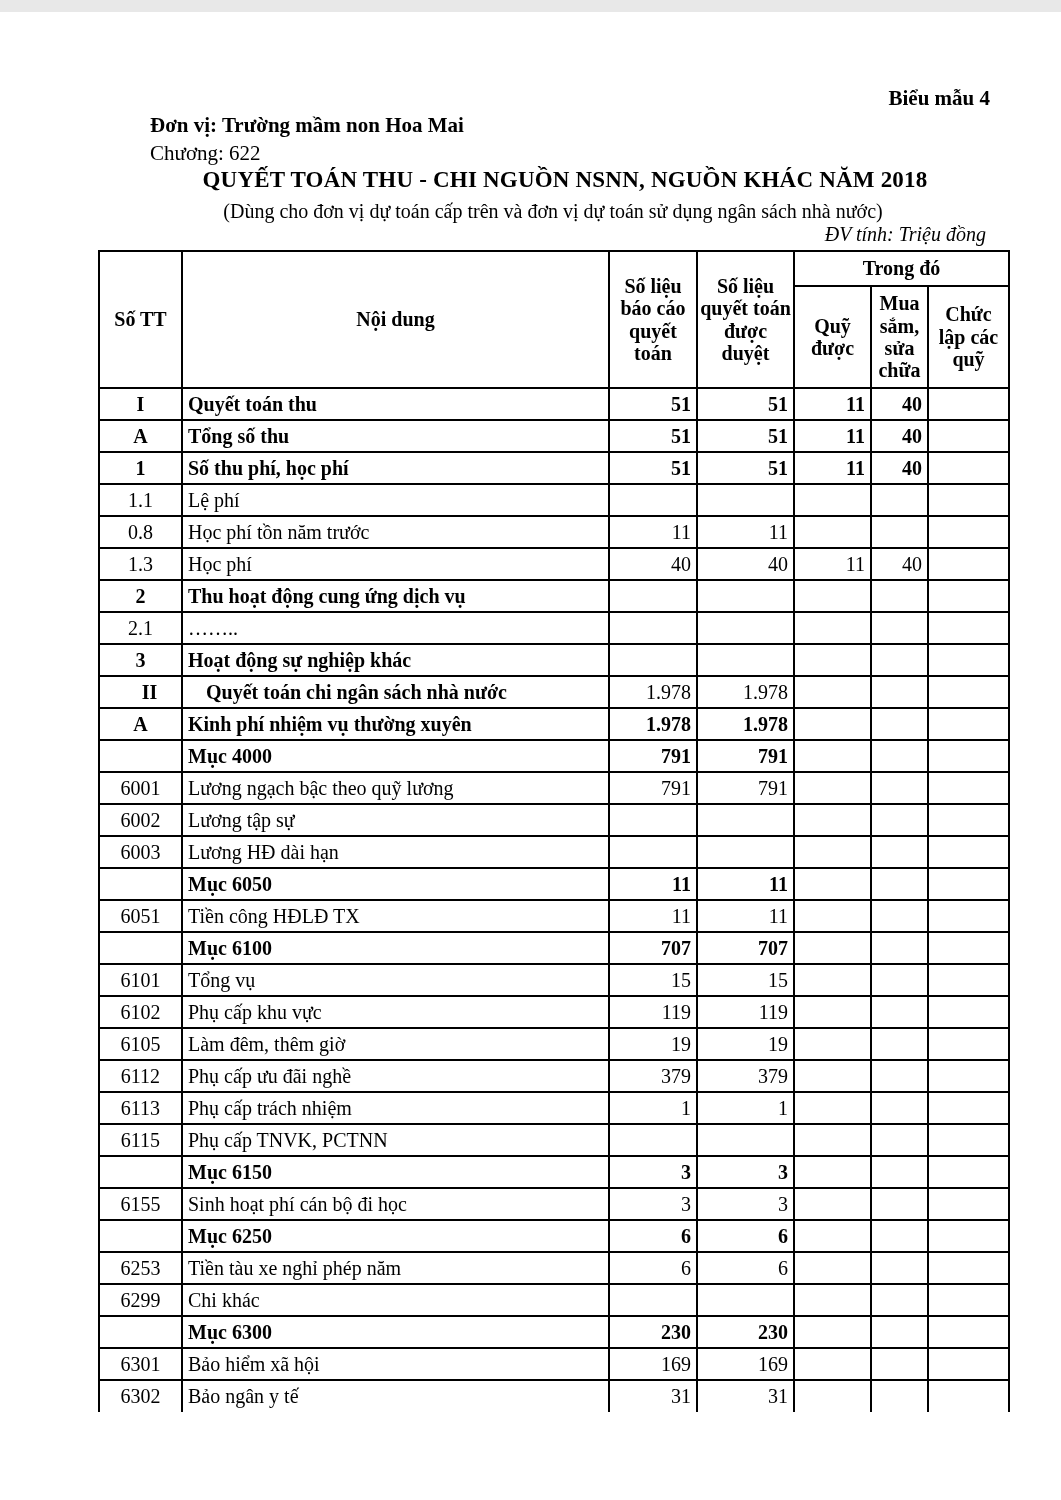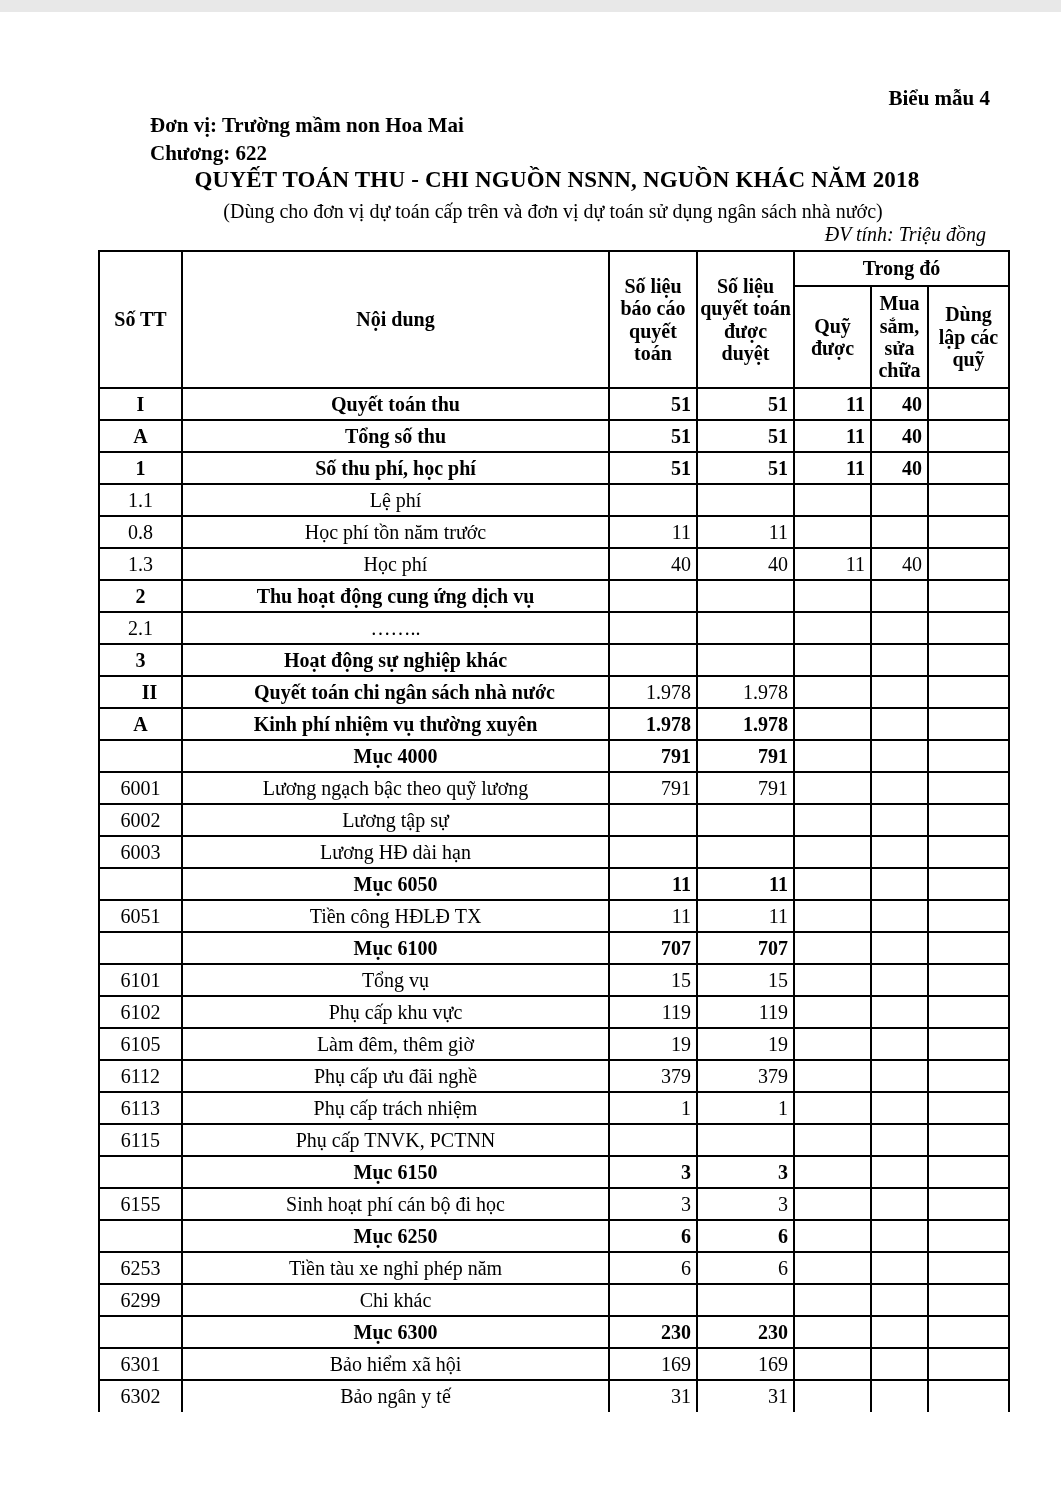--- a/index.html
+++ b/index.html
@@ -34,27 +34,27 @@
     position: absolute;
     top: 101px;
     left: 52px;
     font-weight: bold;
     font-size: 21px;
   }
   .chapter-line {
     position: absolute;
     top: 129px;
     left: 52px;
-    font-weight: bold;
+    font-weight: normal;
     font-size: 21px;
   }
   .doc-title {
     position: absolute;
     top: 155px;
-    left: 4px;
+    left: 12px;
     width: 100%;
     text-align: center;
     font-weight: bold;
     font-size: 23px;
     letter-spacing: 0.2px;
   }
   .doc-subtitle {
     position: absolute;
     top: 188px;
     left: 0;
@@ -90,21 +90,21 @@
   table.main tr.h2 { height: 102px; }
   table.main th {
     font-weight: bold;
     text-align: center;
     line-height: 1.12;
     padding: 0 2px;
   }
   table.main tbody tr { height: 32px; }
   table.main tbody tr:last-child td { border-bottom: none; }
   td.col-stt   { text-align: center; }
-  td.col-label { text-align: center; padding-left: 12px; }
+  td.col-label { text-align: left; padding-left: 12px; }
   td.col-num   { text-align: right; padding-right: 5px; }
   tr.bold-all td { font-weight: bold; }
   tr.bold-label td.col-stt,
   tr.bold-label td.col-label { font-weight: bold; padding-left: 23px; }
 </style>
 </head>
 <body>
 
 <div class="page">
 
@@ -131,21 +131,21 @@
       <tr class="h1">
         <th rowspan="2">Số TT</th>
         <th rowspan="2">Nội dung</th>
         <th rowspan="2">Số liệu báo cáo quyết toán</th>
         <th rowspan="2">Số liệu quyết toán được duyệt</th>
         <th colspan="3">Trong đó</th>
       </tr>
       <tr class="h2">
         <th>Quỹ được</th>
         <th>Mua sắm, sửa chữa</th>
-        <th>Dùng lập các quỹ</th>
+        <th>Chức lập các quỹ</th>
       </tr>
     </thead>
     <tbody>
         <tr class="bold-all">
           <td class="col-stt">I</td>
           <td class="col-label">Quyết toán thu</td>
           <td class="col-num">51</td>
           <td class="col-num">51</td>
           <td class="col-num">11</td>
           <td class="col-num">40</td>

